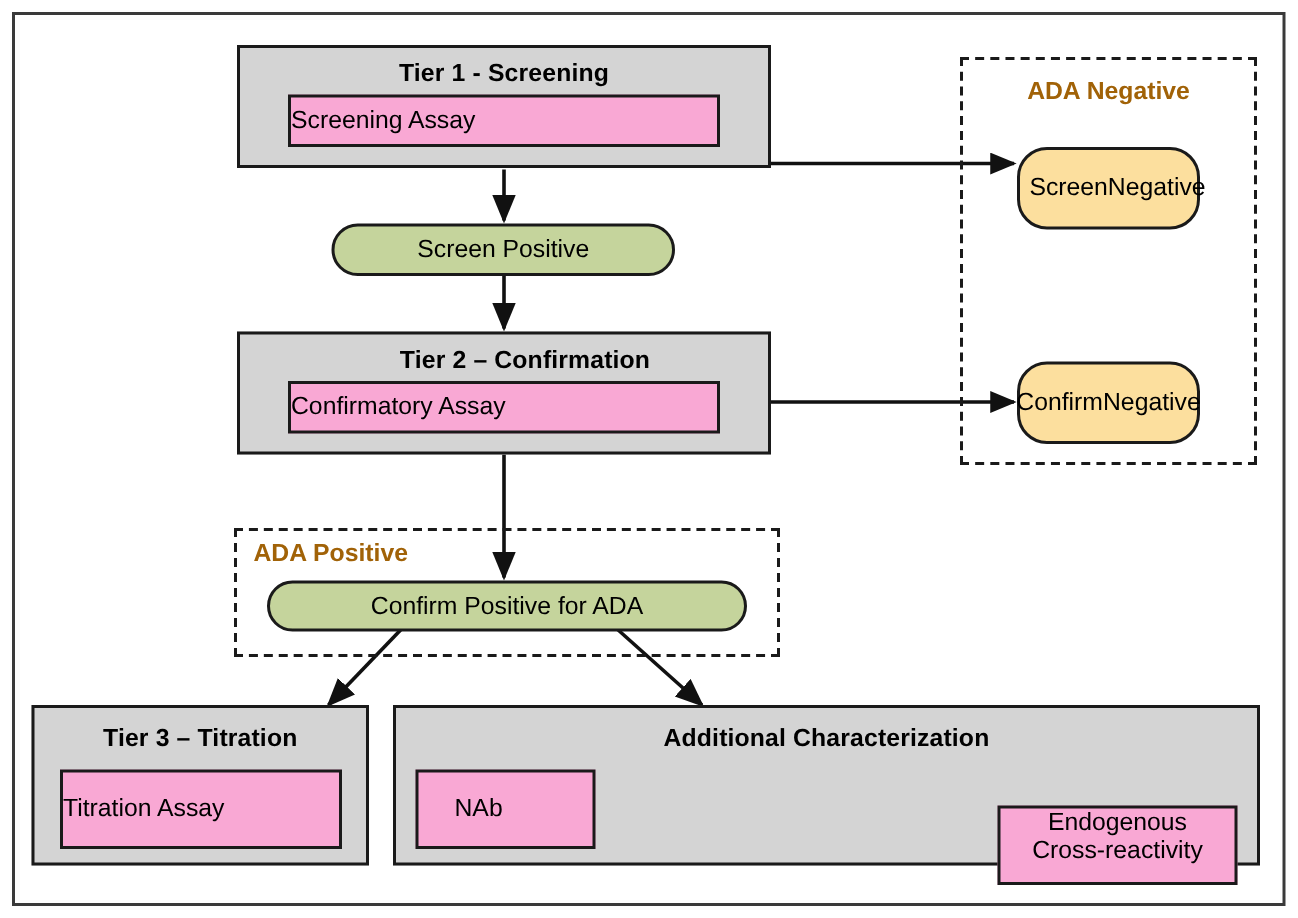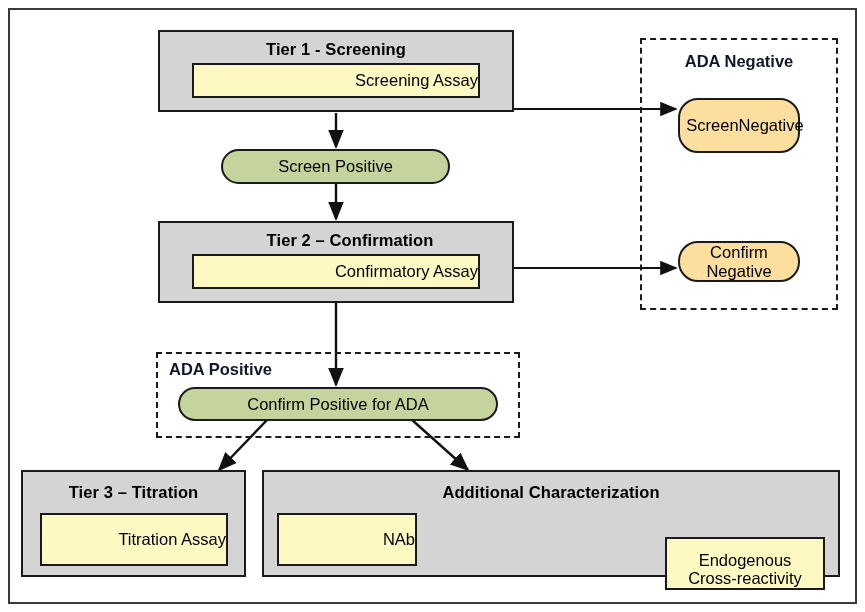--- a/index.html
+++ b/index.html
@@ -53,43 +53,43 @@
     right: 0;
     text-align: center;
     font-weight: bold;
     font-size: 16.5px;
     color: #000;
     letter-spacing: 0.1px;
   }
   
   .assay {
     position: absolute;
-    background: #fef9c3;
+    background: #f9a8d4;
     border: 2px solid #1a1a1a;
     box-sizing: border-box;
     display: flex;
     align-items: center;
-    justify-content: flex-end;
+    justify-content: flex-start;
     text-align: center;
     font-size: 16.5px;
     line-height: 1.13;
     color: #000;
   }
   
   .dashed-group {
     position: absolute;
     border: 2px dashed #1a1a1a;
     box-sizing: border-box;
     background: transparent;
   }
   .dashed-title {
     position: absolute;
     font-weight: bold;
     font-size: 16.5px;
-    color: #0f172a;
+    color: #a16207;
   }
   
   .pill {
     position: absolute;
     border: 2px solid #1a1a1a;
     box-sizing: border-box;
     display: flex;
     align-items: center;
     justify-content: center;
     text-align: center;
@@ -148,21 +148,21 @@
   </div>
 
   <div class="dashed-group" style="left:640px; top:38px; width:198px; height:272px;"></div>
   <div class="dashed-title" style="left:640px; top:52px; width:198px; text-align:center;">ADA Negative</div>
 
   <div class="pill pill-yellow" style="left:678px; top:98px; width:122px; height:55px; border-radius:20px; flex-direction:row;padding-left:12px;">
     <span>Screen</span>
     <span>Negative</span>
   </div>
 
-  <div class="pill pill-yellow" style="left:678px; top:241px; width:122px; height:41px; border-radius:20px; flex-direction:column;">
+  <div class="pill pill-yellow" style="left:678px; top:241px; width:122px; height:55px; border-radius:20px; flex-direction:row;">
     <span>Confirm</span>
     <span>Negative</span>
   </div>
 
   <div class="dashed-group" style="left:156px; top:352px; width:364px; height:86px;"></div>
   <div class="dashed-title" style="left:169px; top:360px;">ADA Positive</div>
 
   <div class="pill pill-green" style="left:178px; top:387px; width:320px; height:34px; border-radius:17px;">
     <span>Confirm Positive for ADA</span>
   </div>
@@ -171,21 +171,21 @@
     <div class="panel-title" style="top:11px;">Tier 3 – Titration</div>
   </div>
   <div class="assay" style="left:40px; top:513px; width:188px; height:53px;">
     <span>Titration Assay</span>
   </div>
 
   <div class="panel" style="left:262px; top:470px; width:578px; height:107px;">
     <div class="panel-title" style="top:11px;">Additional Characterization</div>
   </div>
 
-  <div class="assay" style="left:277px; top:513px; width:140px; height:53px;">
+  <div class="assay" style="left:277px; top:513px; width:120px; height:53px;padding-left:24px;">
     <span>NAb</span>
   </div>
 
 
   <div class="assay" style="left:665px; top:513px; width:160px; height:53px; flex-direction:column;margin-top:24px;">
     <span>Endogenous</span>
     <span>Cross-reactivity</span>
   </div>
 
 </div>

